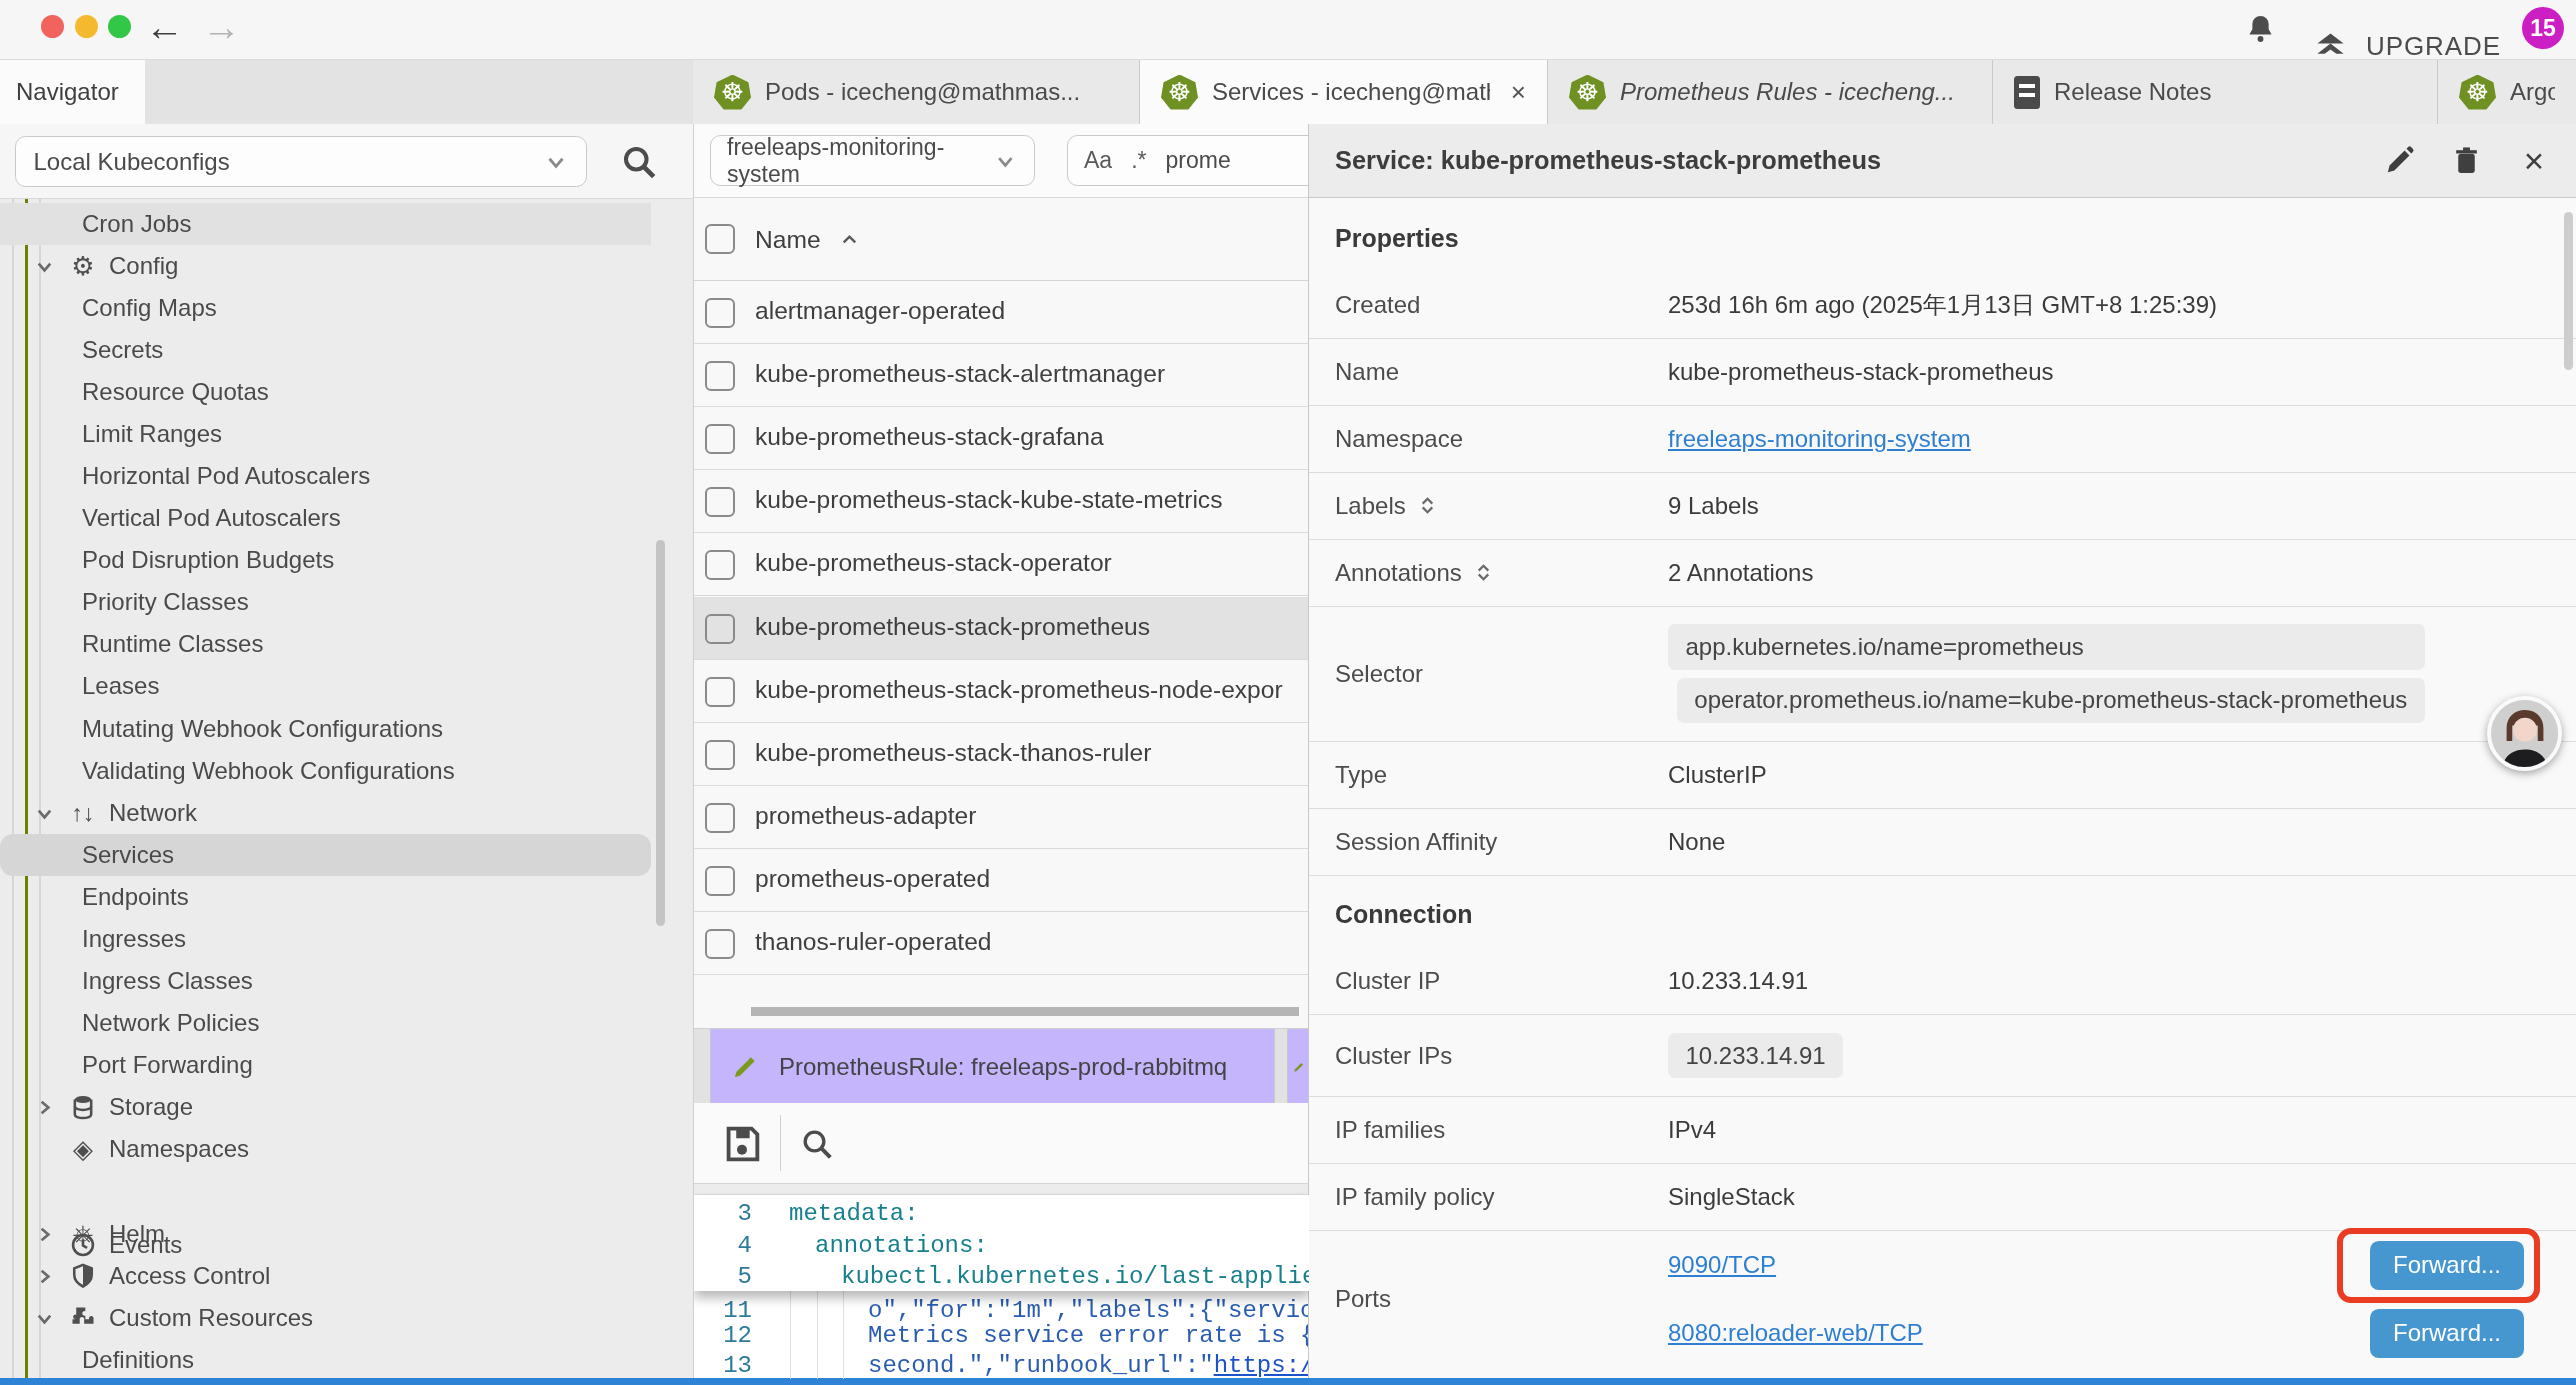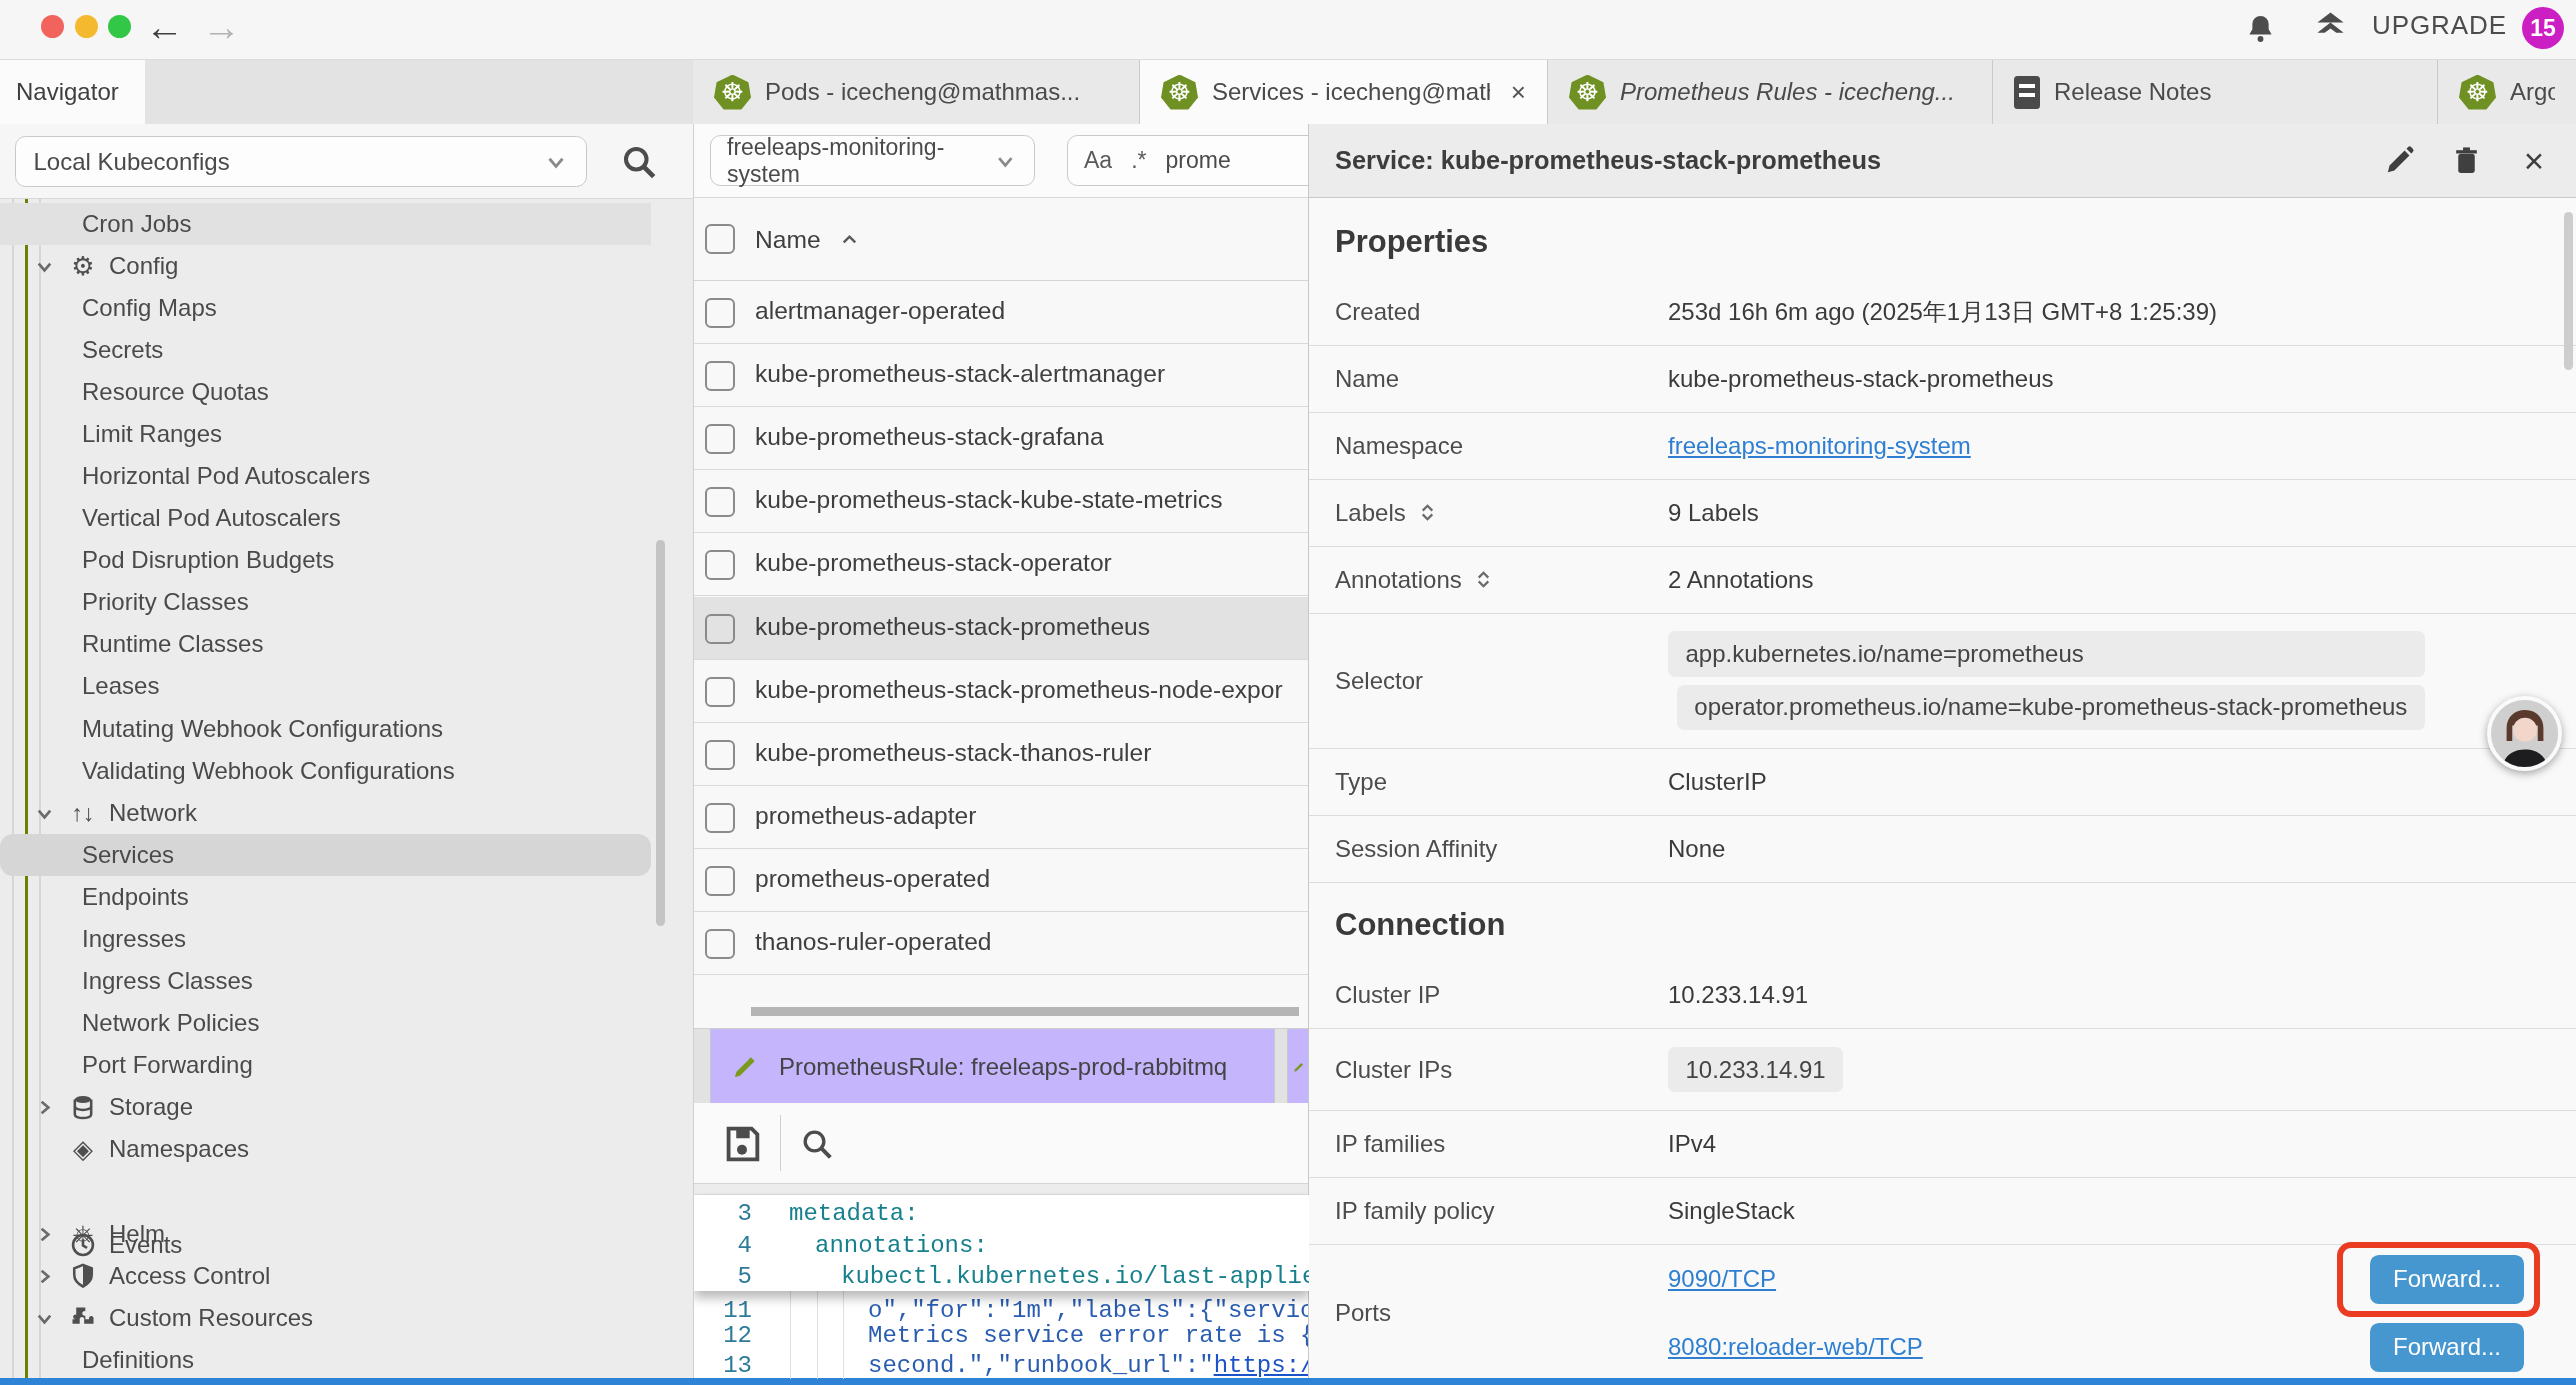--- a/index.html
+++ b/index.html
@@ -6,21 +6,21 @@
   body { font-family:"Liberation Sans", sans-serif; background:#ffffff; }
   .root { position:relative; width:2576px; height:1385px; background:#fff; overflow:hidden; font-family:"Liberation Sans",sans-serif; }
 
   
   .topbar { position:absolute; left:0; top:0; width:2576px; height:60px; background:#f6f6f6; border-bottom:0.9px solid #dcdcdc; }
   .tl { position:absolute; top:15px; width:23px; height:23px; border-radius:50%; }
   .tl.red{ left:41px; background:#f2635e; } .tl.yellow{ left:75px; background:#f4b92e; } .tl.green{ left:108px; background:#33c748; }
   .navarrow { position:absolute; top:5.3px; font-size:39px; color:#3f3f3f; cursor:default; }
   .navarrow.fwd { color:#b3b3b3; }
   .bell { position:absolute; left:2241px; top:10.5px; width:39px; height:39px; }
-  .upgrade-wrap { position:absolute; left:2313px; top:6px; height:39px; display:flex; align-items:center; gap:24px; }
+  .upgrade-wrap { position:absolute; left:2313px; top:27px; height:39px; display:flex; align-items:center; gap:18px; }
   .upgrade-label { font-size:26px; color:#4c4c4c; letter-spacing:0.9px; }
   .badge { position:absolute; left:2522px; top:7px; width:42px; height:42px; border-radius:50%; background:#cc1fc3; color:#fff; font-size:23px; font-weight:bold; display:flex; align-items:center; justify-content:center; }
 
   
   .left-tabbar { position:absolute; left:0; top:60px; width:693px; height:64px; background:#e3e3e3; }
   .nav-tab { position:absolute; left:0; top:0; width:145px; height:64px; background:#fbfbfb; display:flex; align-items:center; padding-left:16px; font-size:24px; color:#3f3f3f; }
   .main-tabs { position:absolute; left:693px; top:60px; width:1883px; height:64px; background:#e0e0e0; display:flex; }
   .tab { position:relative; height:64px; display:flex; align-items:center; gap:14px; padding:0 21px; background:#e9e9e9; border-right:0.9px solid #c9c9c9; font-size:24px; color:#4a4a4a; overflow:hidden; flex:none; }
   .tab.active { background:#fbfbfb; border-right:0.9px solid #c9c9c9; }
   .tab .lbl.it { font-style:italic; }
@@ -81,21 +81,21 @@
   .val { color:#2a5db0; }
   .clink { color:#1d53c9; text-decoration:underline; }
 
   
   .detail { position:absolute; left:1308px; top:124px; width:1268px; height:1255px; background:#f9f9f9; border-left:1.8px solid #c8c8c8; }
   .detail-header { position:absolute; left:0; top:0; width:1268px; height:74px; background:#ececec; border-bottom:1.8px solid #c6c6c6; display:flex; align-items:center; }
   .detail-title { font-size:25.4px; font-weight:bold; color:#3d3d3d; margin-left:26px; }
   .dh-icons { margin-left:auto; margin-right:24.6px; display:flex; gap:30px; align-items:center; }
   .dh-icons .ic { width:37px; height:37px; display:flex; align-items:center; justify-content:center; }
   .detail-body { position:absolute; left:0; top:75px; width:1268px; height:1179px; overflow:hidden; }
-  .sec-heading { font-size:31px; font-weight:bold; color:#3a3a3a; padding:24.6px 0 19px 26px; }
+  .sec-heading { font-size:25px; font-weight:bold; color:#3a3a3a; padding:24.6px 0 19px 26px; }
   .prow { position:relative; min-height:67px; border-bottom:1.8px solid #dcdcdc; display:flex; align-items:center; }
   .prow.noborder { border-bottom:none; }
   .plabel { width:359px; padding-left:26px; font-size:24px; color:#4c4c4c; flex:none; display:flex; align-items:center; gap:10.5px; }
   .pvalue { font-size:24px; color:#3b3b3b; }
   .pvalue a, .plink { color:#2e7fd1; text-decoration:underline; font-size:24px; }
   .chip { display:inline-block; background:#ebebeb; border-radius:7px; padding:8.8px 17.5px; font-size:24px; color:#444; }
   .chipcol { display:flex; flex-direction:column; gap:8px; padding:17.5px 0; }
   .chipcol .chip:nth-child(2){ margin-left:8.8px; }
   .ports-col { display:flex; flex-direction:column; width:100%; }
   .port-line { position:relative; height:68px; display:flex; align-items:center; }

